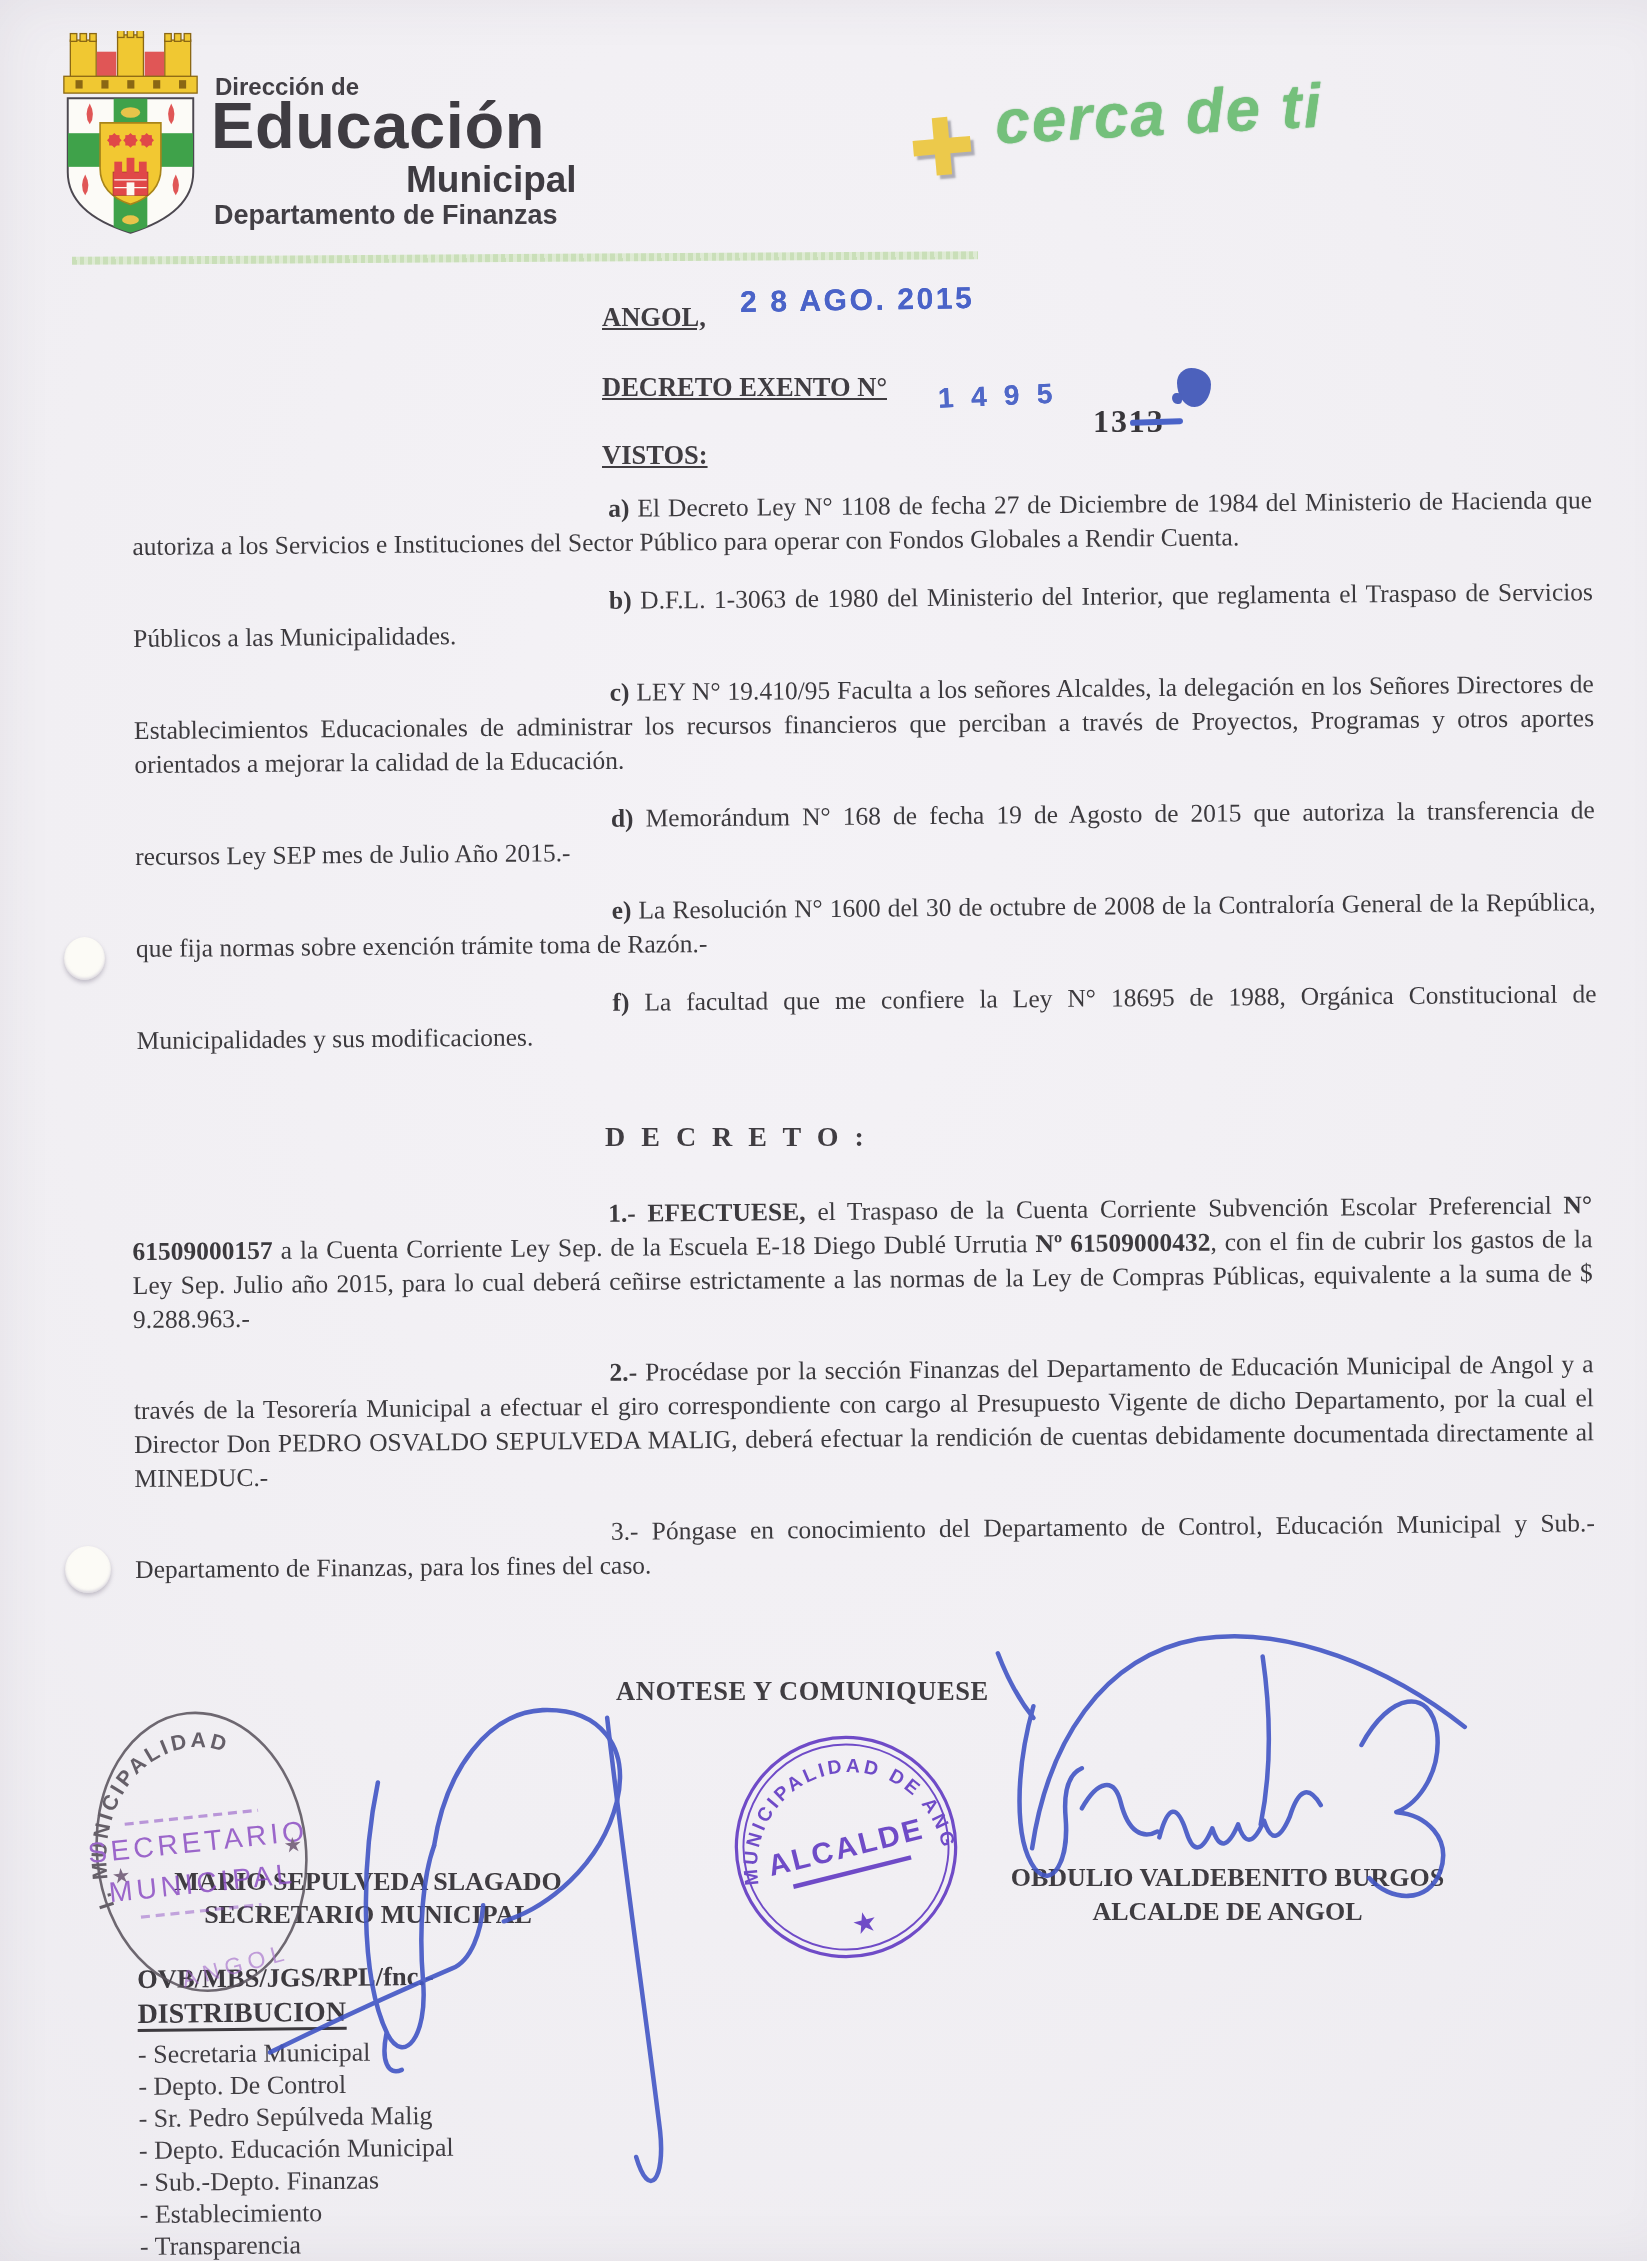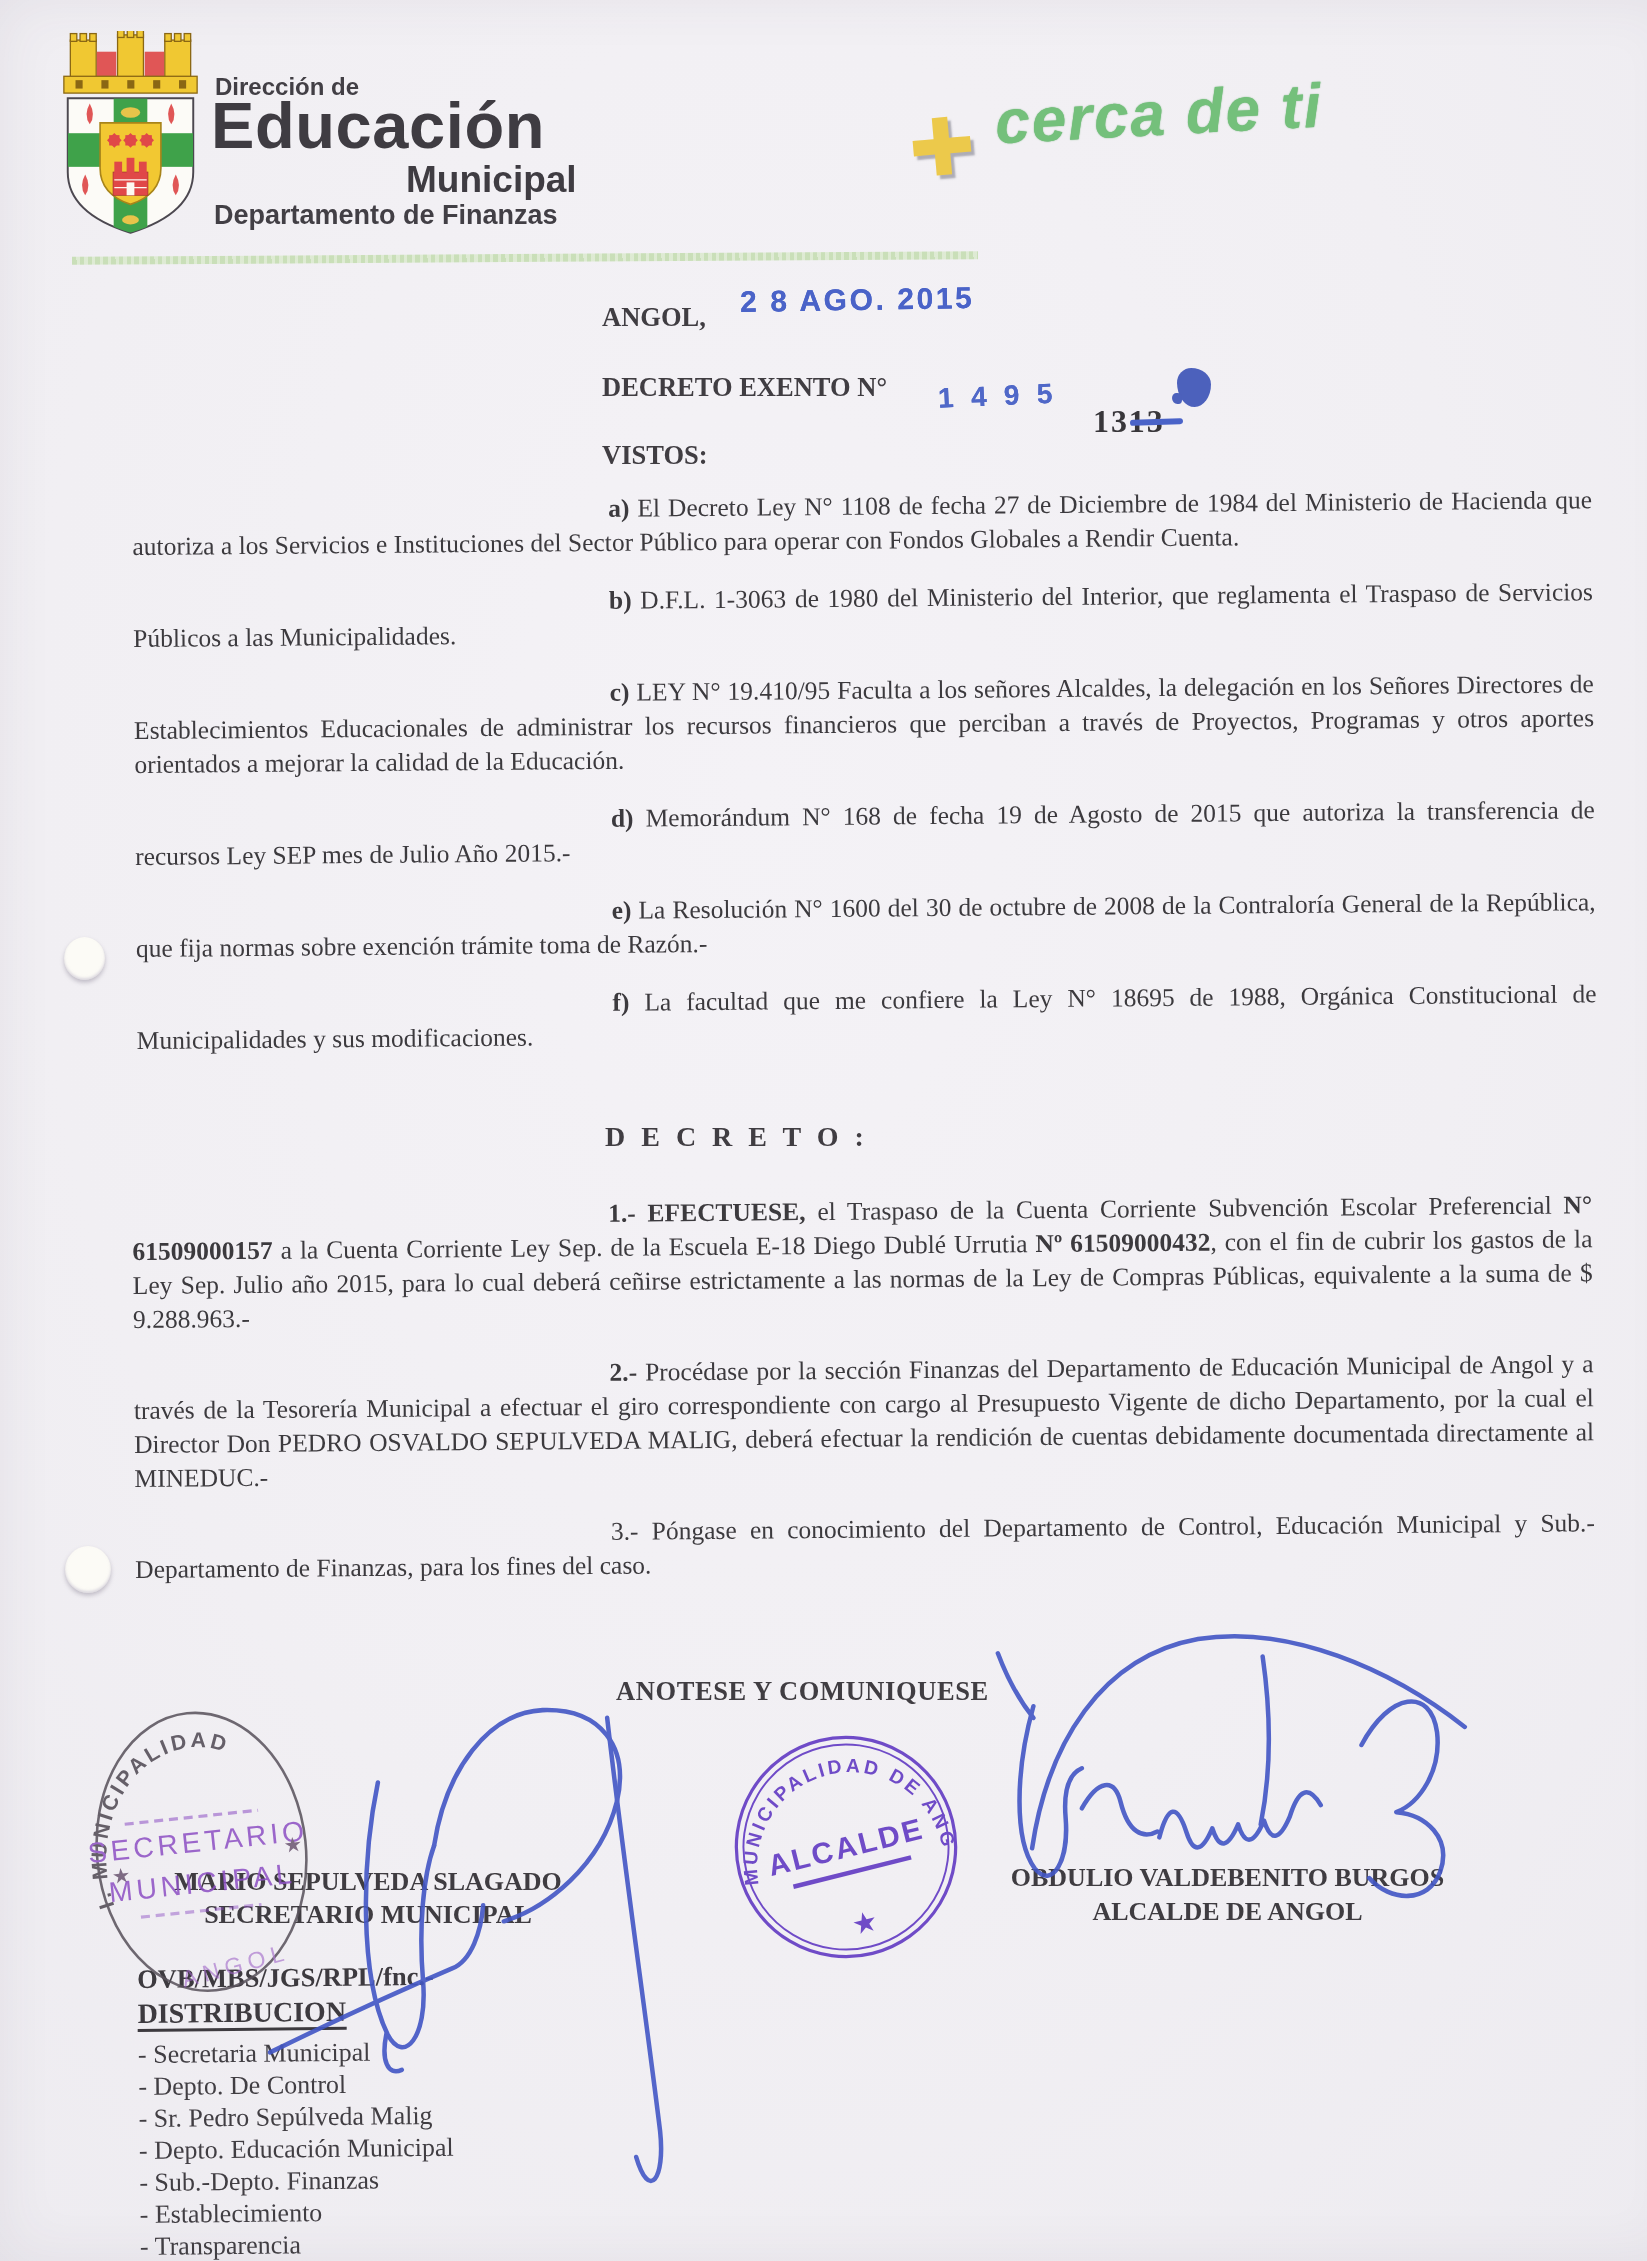--- a/index.html
+++ b/index.html
@@ -15,21 +15,21 @@
   .hdr-mid{left:406px;top:161px;font:700 37px/1 "Liberation Sans",sans-serif;color:#3f3c42;}
   .hdr-dept{left:214px;top:202px;font:700 27px/1 "Liberation Sans",sans-serif;color:#423f45;}
   .slogan-plus{left:909px;top:109px;font:700 79px/1 "DejaVu Sans",sans-serif;color:#ecc94b;
                transform:rotate(-5deg);text-shadow:3.2px 3.9px 1.9px rgba(105,105,120,.5);}
   .slogan-text{left:995px;top:83px;font:italic 700 62px/1 "Liberation Sans",sans-serif;color:#74c07b;
                transform:rotate(-3deg);letter-spacing:1.9px;text-shadow:0 0 1.3px #5aa763;}
   .divider{left:72px;top:254px;width:906px;height:8.4px;transform:rotate(-.35deg);opacity:.9;
            background:repeating-linear-gradient(90deg,#c5ddb2 0 4.5px,#dcead0 4.5px 7.8px);}
 
   
-  .b41{font:700 26.5px/1.2 "Liberation Serif",serif;color:#403d42;}
+  .b41{font:700 26.5px/1.2 "Liberation Serif",serif;color:#403d42;text-decoration:underline;}
   .line-angol{left:602px;top:302px;}
   .date-stamp{left:740px;top:285px;font:700 30px/1 "Liberation Sans",sans-serif;color:#4a63c8;
               letter-spacing:2.6px;transform:rotate(-1deg);text-shadow:0 0 0.6px #4a63c8;}
   .line-decreto{left:602px;top:372px;}
   .stamp-1495{left:938px;top:382px;font:700 28px/1 "Liberation Sans",sans-serif;color:#5068c8;
               letter-spacing:17.4px;transform:rotate(-2.5deg);text-shadow:0 0 0.6px #5068c8;}
   .typed-1313{left:1093px;top:360px;font:700 32px/1 "Liberation Serif",serif;color:#38363a;letter-spacing:1.9px;margin-top:45px;}
   .blue-underline{left:1130px;top:419px;width:53px;height:5.8px;background:#4a63c8;border-radius:3.2px;transform:rotate(-2deg);}
   .ink-blob{left:1177px;top:368px;width:34px;height:39px;background:#3f55b8;opacity:.92;
             border-radius:42% 58% 48% 52%/38% 42% 58% 62%;}

